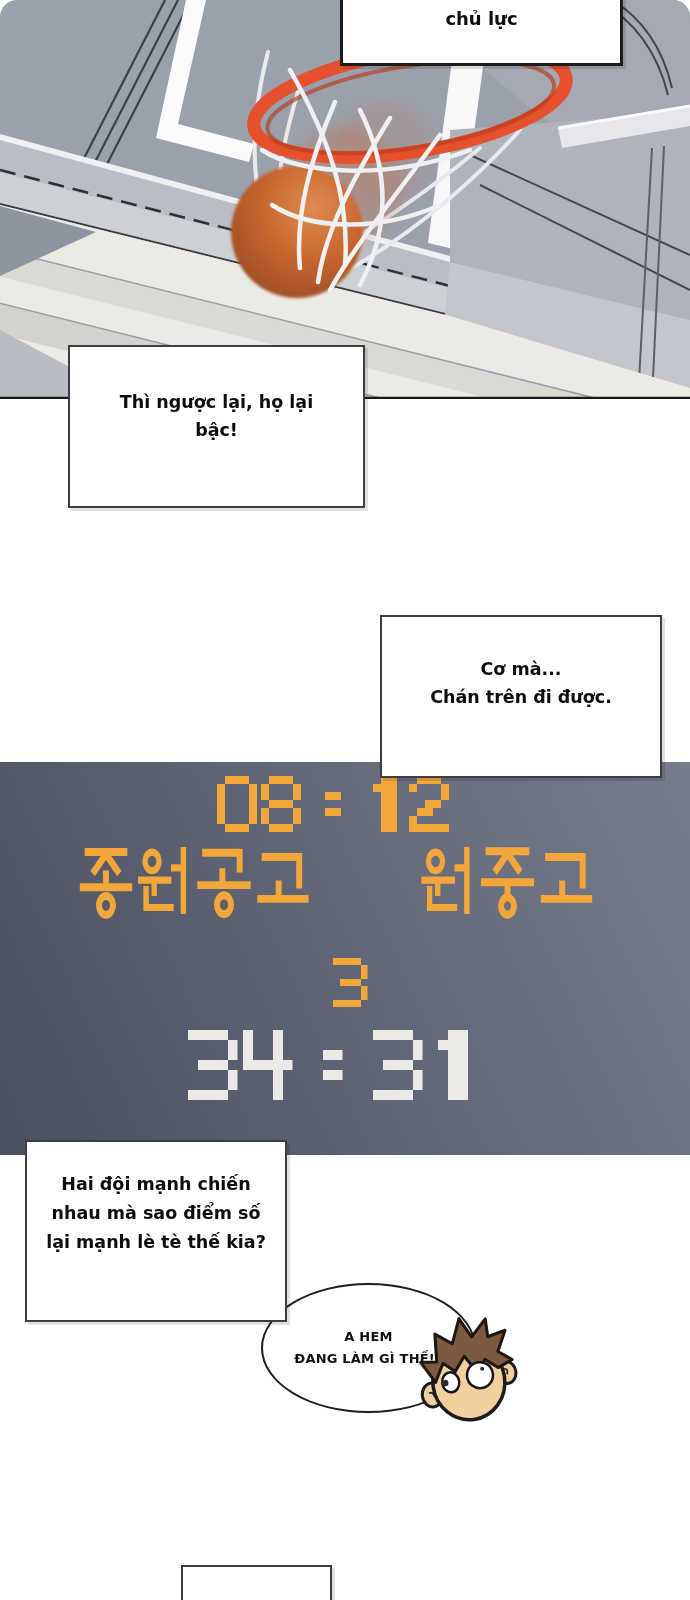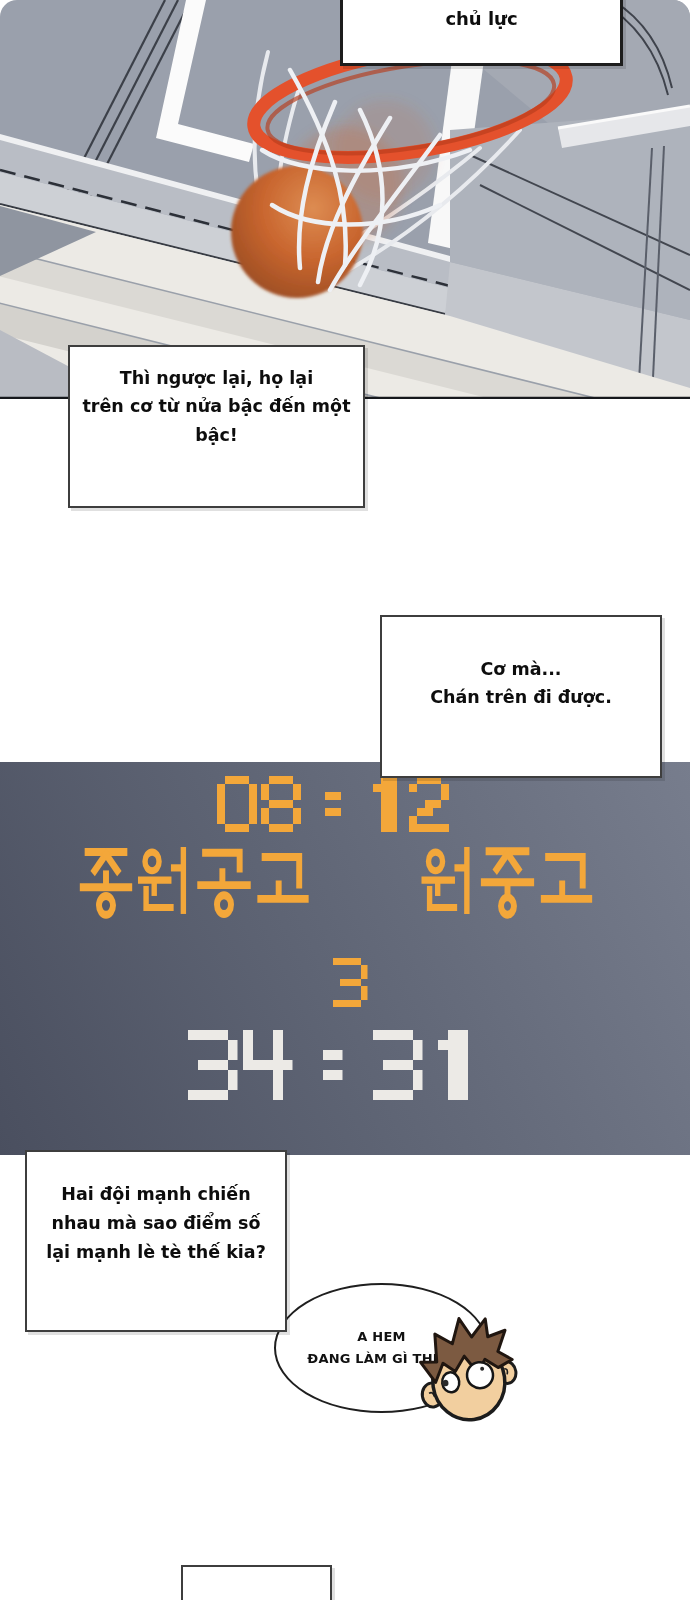--- a/index.html
+++ b/index.html
@@ -6,26 +6,26 @@
   .page{position:relative;width:690px;height:1600px;background:#fff;overflow:hidden;
         font-family:"DejaVu Sans",sans-serif;border-radius:17px;}
   .art{position:absolute;left:0;top:0;}
   
   .box{position:absolute;background:#fff;border:2px solid #3e3e3e;
        box-shadow:3px 3px 0 rgba(0,0,0,0.12);
        display:flex;flex-direction:column;align-items:center;
        color:#0d0d0d;font-weight:bold;text-align:center;box-sizing:border-box;}
   .b1{left:340px;top:-40px;width:283px;height:106px;border-width:3px;border-color:#1d1d1d;
       justify-content:flex-end;padding-bottom:34px;font-size:18px;z-index:3;}
-  .b2{left:68px;top:345px;width:297px;height:163px;padding-top:17px;font-size:17.5px;line-height:1.62;z-index:3;}
+  .b2{left:68px;top:345px;width:297px;height:163px;padding-top:41px;font-size:17.5px;line-height:1.62;z-index:3;}
   .b3{left:380px;top:615px;width:282px;height:163px;padding-top:38px;font-size:17.5px;line-height:1.62;z-index:3;}
-  .b4{left:25px;top:1140px;width:262px;height:182px;padding-top:28px;font-size:17.5px;line-height:1.66;z-index:3;margin-top:10px;}
+  .b4{left:25px;top:1140px;width:262px;height:182px;padding-top:28px;font-size:17.5px;line-height:1.66;z-index:3;}
   .b5{left:238px;top:1438px;width:192px;height:99px;justify-content:center;font-size:17px;z-index:3;}
   .b6{left:181px;top:1565px;width:151px;height:60px;z-index:3;}
-  .bubble{position:absolute;left:274px;top:1283px;width:211px;height:126px;background:#fff;
+  .bubble{position:absolute;left:261px;top:1283px;width:211px;height:126px;background:#fff;
       border:2px solid #1f1f1f;border-radius:50%;display:flex;flex-direction:column;
       justify-content:center;align-items:center;font-weight:bold;font-size:13px;line-height:1.7;
       letter-spacing:0.2px;color:#111;z-index:2;text-align:center;}
   .chibi{position:absolute;left:417px;top:1316px;z-index:4;}
   
   .scoreboard{position:absolute;left:0;top:762px;width:690px;height:393px;z-index:1;}
   .sb-row{position:absolute;display:flex;align-items:flex-start;}
   .sb-clock{top:14px;left:335px;transform:translateX(-50%);}
   .sb-quarter{top:196px;left:352px;transform:translateX(-50%);}
   .sb-score{top:268px;left:335px;transform:translateX(-50%);}
@@ -130,21 +130,20 @@
 
     <line x1="0" y1="398" x2="690" y2="398" stroke="#16181c" stroke-width="2.5"></line>
   </svg>
 
   <div class="box b1">
     <span>chủ lực</span>
   </div>
 
   <div class="box b2">
     <div>Thì ngược lại, họ lại</div>
-    <div>trên cơ từ nửa bậc đến một</div>
     <div>bậc!</div>
   </div>
 
   <div class="box b3">
     <div>Cơ mà...</div>
     <div>Chán trên đi được.</div>
   </div>
 
   <section class="scoreboard" style="background: linear-gradient(245deg, rgb(119, 125, 141) 0%, rgb(94, 100, 116) 55%, rgb(74, 79, 95) 100%);">
     <div class="sb-row sb-clock" style="color: rgb(243, 167, 58);">

